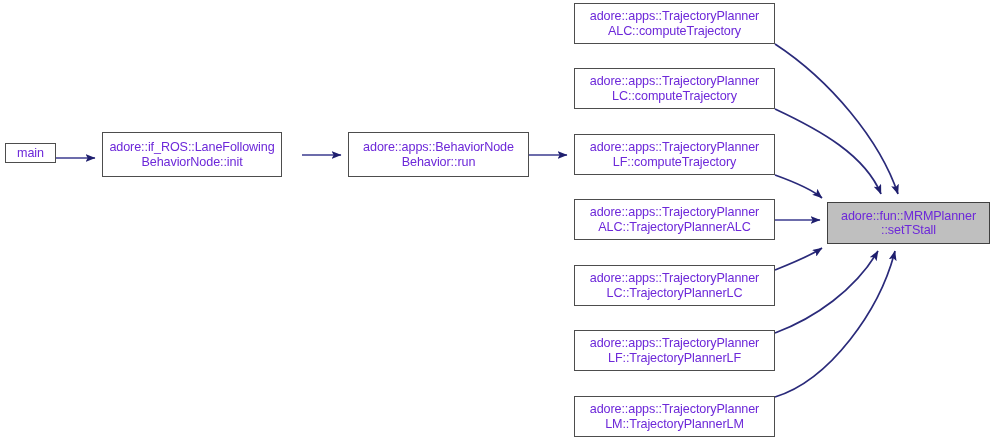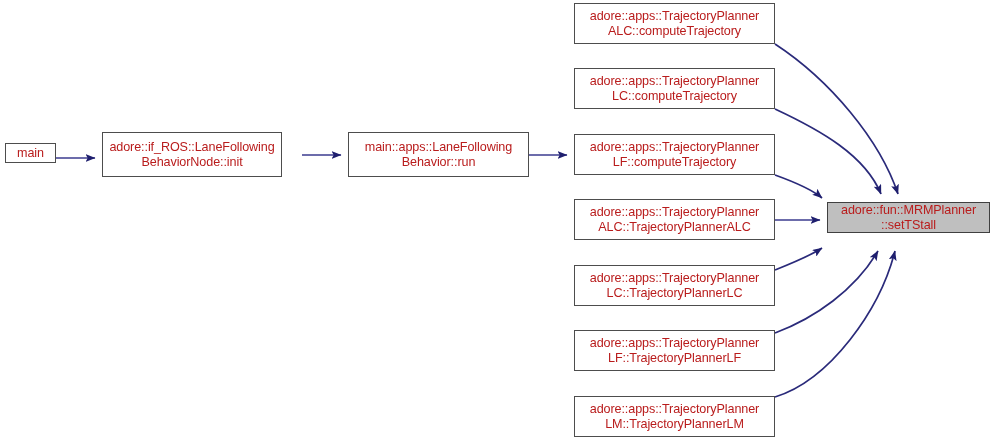--- a/index.html
+++ b/index.html
@@ -21,21 +21,21 @@
     top: 0;
     width: 995px;
     height: 444px;
     pointer-events: none;
   }
   .node {
     position: absolute;
     box-sizing: border-box;
     border: 1px solid #4d4d4d;
     background: #ffffff;
-    color: #b91c1c;
+    color: #6d28d9;
     display: flex;
     align-items: center;
     justify-content: center;
     text-align: center;
     line-height: 1.15;
     font-size: 12.6px;
     letter-spacing: -0.1px;
     white-space: pre-line;
     z-index: 2;
   }
@@ -84,21 +84,21 @@
   <div class="node" style="left:5px;top:143px;width:51px;height:20px;">
     <span class="label">main</span>
   </div>
 
   <div class="node" style="left:102px;top:132px;width:180px;height:45px;">
     <span class="label">adore::if_ROS::LaneFollowing
 BehaviorNode::init</span>
   </div>
 
   <div class="node" style="left:348px;top:132px;width:181px;height:45px;">
-    <span class="label">main::apps::LaneFollowing
+    <span class="label">adore::apps::BehaviorNode
 Behavior::run</span>
   </div>
 
   <div class="node" style="left:574px;top:3px;width:201px;height:41px;">
     <span class="label">adore::apps::TrajectoryPlanner
 ALC::computeTrajectory</span>
   </div>
 
   <div class="node" style="left:574px;top:68px;width:201px;height:41px;">
     <span class="label">adore::apps::TrajectoryPlanner
@@ -123,18 +123,18 @@
   <div class="node" style="left:574px;top:330px;width:201px;height:41px;">
     <span class="label">adore::apps::TrajectoryPlanner
 LF::TrajectoryPlannerLF</span>
   </div>
 
   <div class="node" style="left:574px;top:396px;width:201px;height:41px;">
     <span class="label">adore::apps::TrajectoryPlanner
 LM::TrajectoryPlannerLM</span>
   </div>
 
-  <div class="node highlight" style="left:827px;top:202px;width:163px;height:31px;">
+  <div class="node highlight" style="left:827px;top:202px;width:163px;height:42px;">
     <span class="label">adore::fun::MRMPlanner
 ::setTStall</span>
   </div>
 
 </div>
 
 </body></html>

